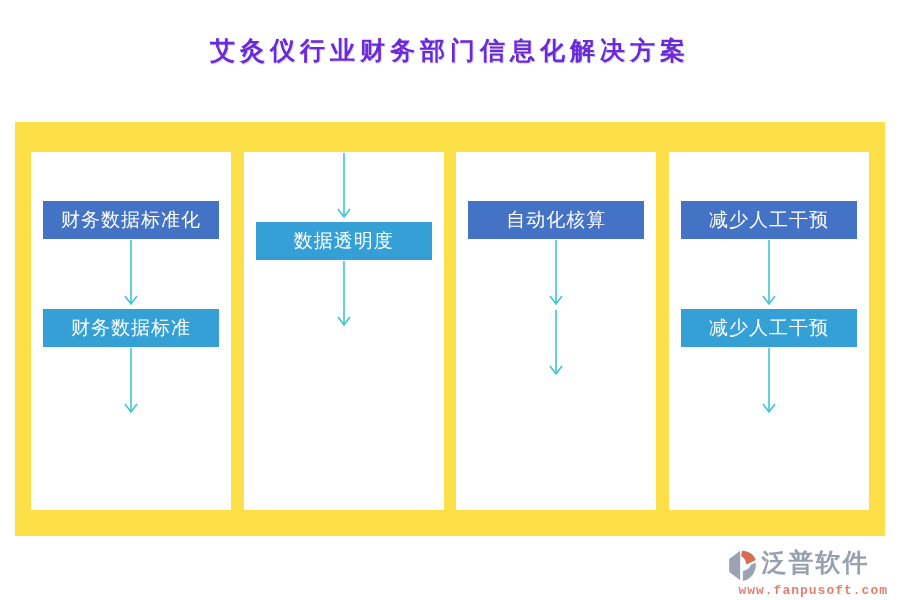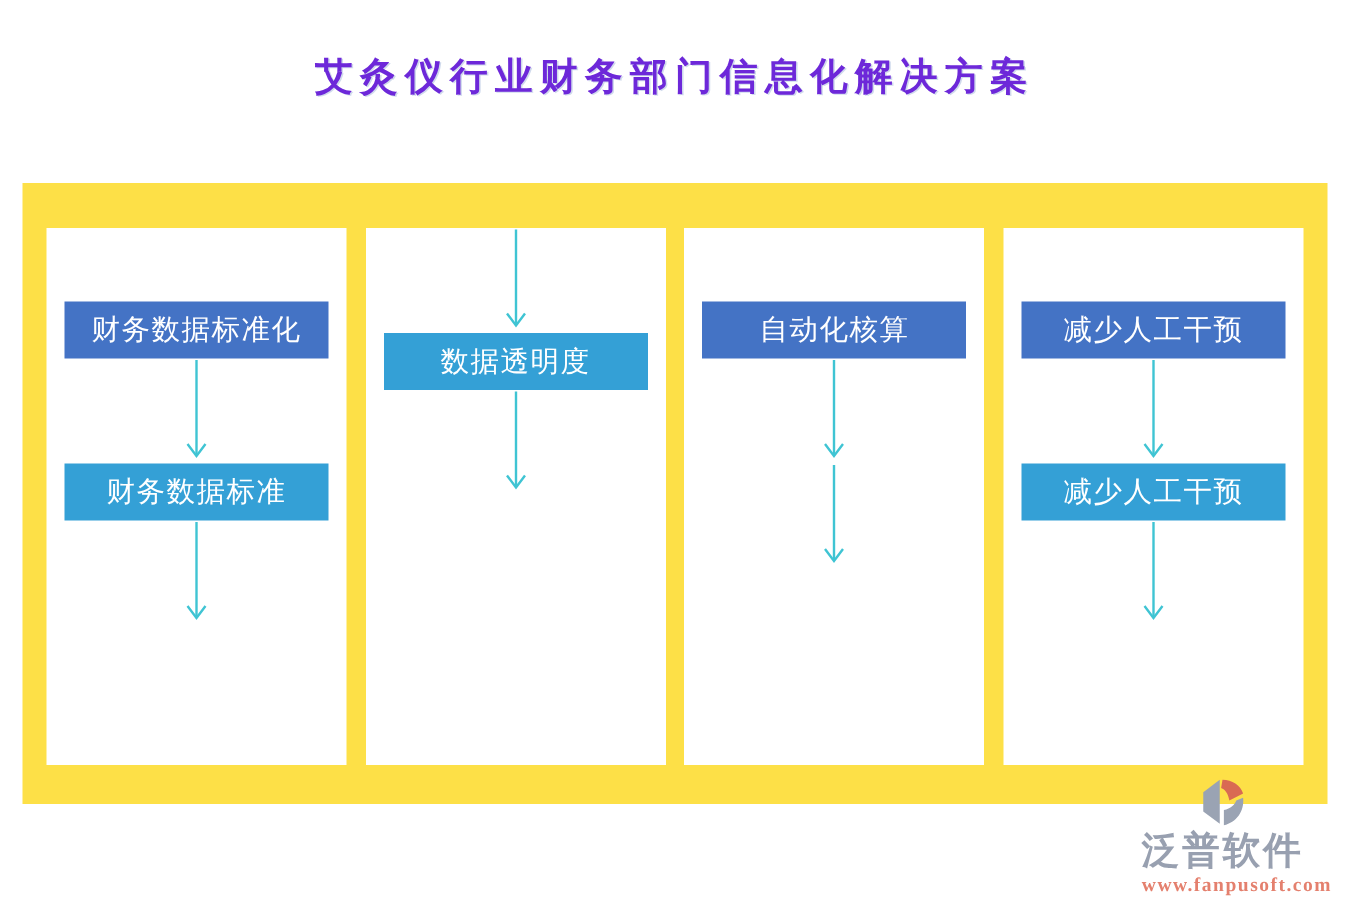--- a/index.html
+++ b/index.html
@@ -29,28 +29,28 @@
     display:flex;align-items:center;justify-content:center;
     color:#ffffff;font-size:19px;letter-spacing:1px;
     background:#34a0d6;
   }
   .flow-box.primary{background:#4473c5;margin-top:49px;}
   .arrow{flex:0 0 auto;height:70px;width:16px;display:block;}
   .brand{
     position:absolute;right:12px;bottom:2px;
     display:flex;flex-direction:column;align-items:flex-start;
   }
-  .brand-row{display:flex;align-items:center;gap:3px;flex-direction:column;}
+  .brand-row{display:flex;gap:3px;}
   .brand-name{
     font-size:25px;font-weight:bold;color:#98a0b0;letter-spacing:2px;line-height:1.1;
   }
   .brand-url{
     font-size:13px;font-weight:bold;color:#e4806e;letter-spacing:1px;
-    margin-top:1px;margin-left:0;
-    font-family:Liberation Serif, serif;
+    margin-top:1px;margin-left:12px;
+    font-family:Liberation Mono, monospace;
   }
 </style>
 </head>
 <body>
 
 <div class="page-title">艾灸仪行业财务部门信息化解决方案</div>
 
 <div class="panel">
 
   <div class="flow-column">

